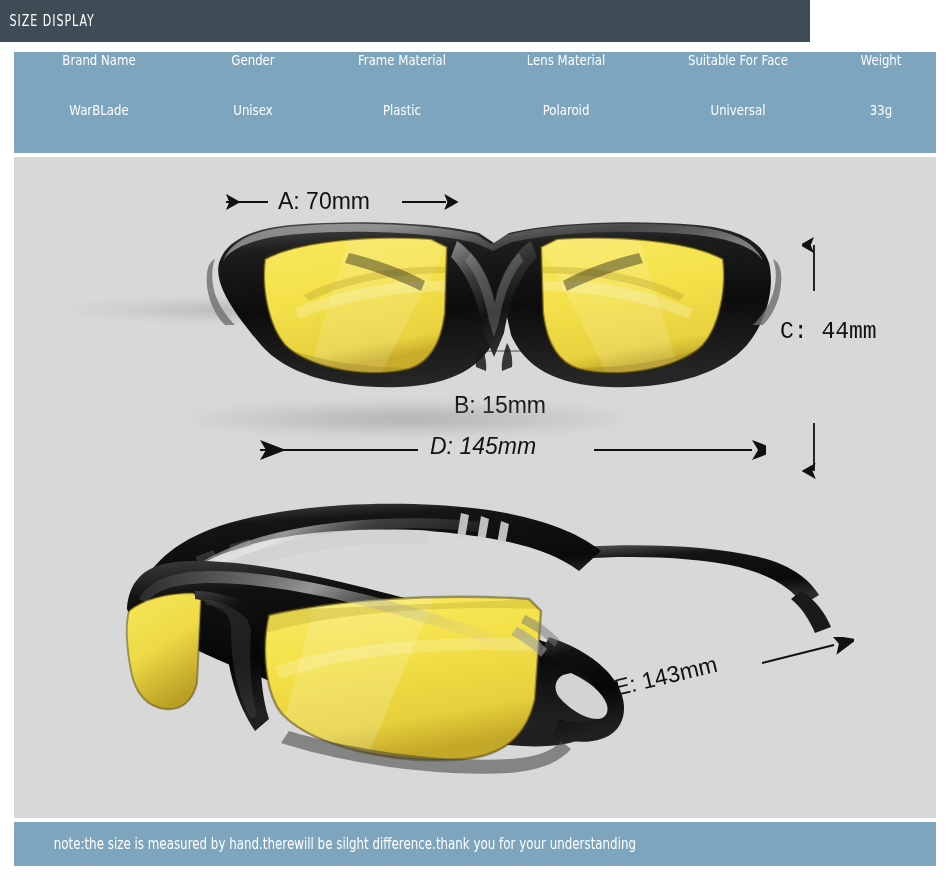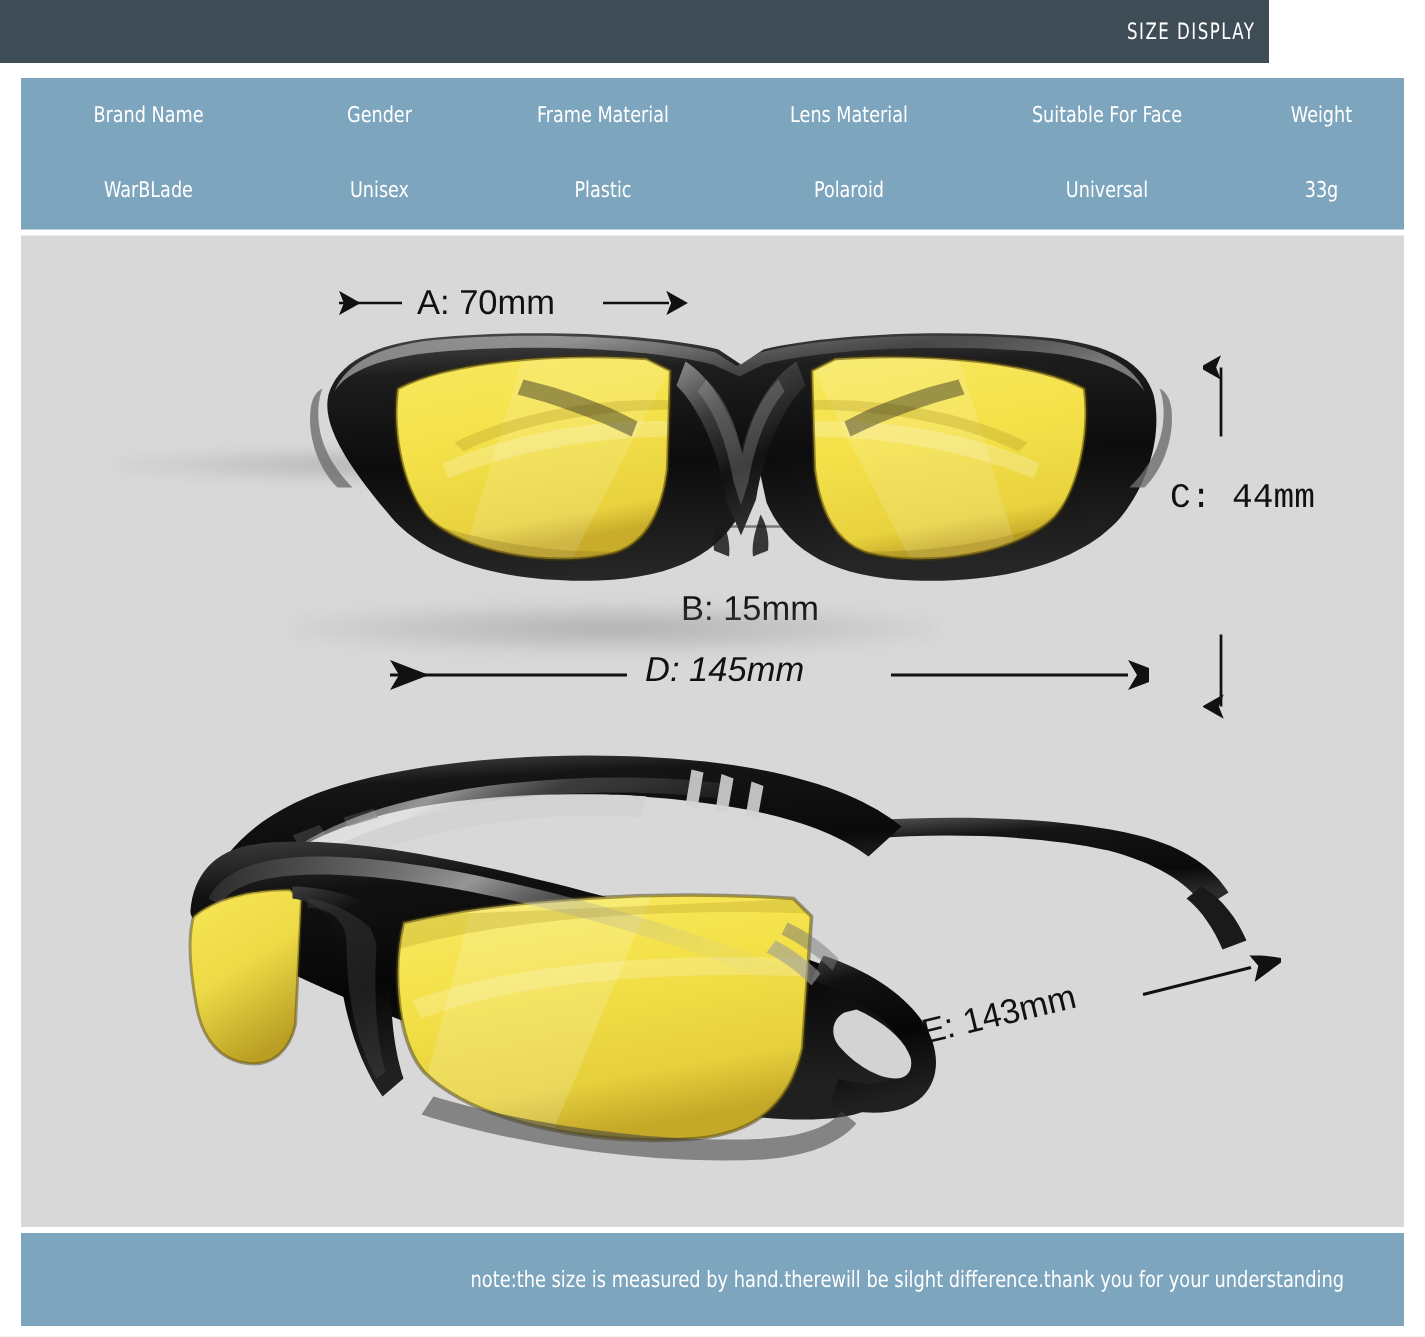--- a/index.html
+++ b/index.html
@@ -18,22 +18,21 @@
   
   .title-bar {
     position: absolute;
     left: 0;
     top: 0;
     width: 810px;
     height: 42px;
     background: #3e4c56;
     display: flex;
     align-items: center;
-    justify-content: flex-end;
-    padding-left: 36px;
+    justify-content: flex-start;
   }
   .title-bar .title-text {
     color: #ffffff;
     font-size: 15px;
     letter-spacing: 1.2px;
     font-family: "Liberation Sans Narrow", "DejaVu Sans Condensed", "Liberation Sans", sans-serif;
     transform: scaleX(0.82);
   }
 
   
@@ -42,21 +41,21 @@
     left: 14px;
     top: 52px;
     width: 922px;
     height: 101px;
     background: #7da5bd;
   }
   .spec-row {
     display: flex;
     width: 100%;
     height: 50px;
-    align-items: center;
+    align-items: flex-start;
   }
   .spec-row.header-row { height: 50px; }
   .spec-row.value-row  { height: 49px; }
   .spec-cell {
     text-align: center;
     color: #ffffff;
     font-size: 14.5px;
     font-family: "Liberation Sans Narrow", "DejaVu Sans Condensed", "Liberation Sans", sans-serif;
     transform: scaleX(0.9);
     white-space: nowrap;
@@ -125,25 +124,25 @@
     background: radial-gradient(ellipse at 50% 50%, rgba(120,120,120,0.40) 0%, rgba(150,150,150,0.15) 58%, rgba(216,216,216,0) 78%);
     filter: blur(4px);
   }
 
   
   .note-bar {
     position: absolute;
     left: 14px;
     top: 822px;
     width: 922px;
-    height: 62px;
+    height: 44px;
     background: #7da5bd;
     display: flex;
     align-items: center;
-    justify-content: flex-end;
+    justify-content: flex-start;
   }
   .note-bar .note-text {
     color: #ffffff;
     font-size: 15px;
     font-family: "Liberation Sans Narrow", "DejaVu Sans Condensed", "Liberation Sans", sans-serif;
     transform: scaleX(0.88);
     white-space: nowrap;
   }
 </style>
 </head>

